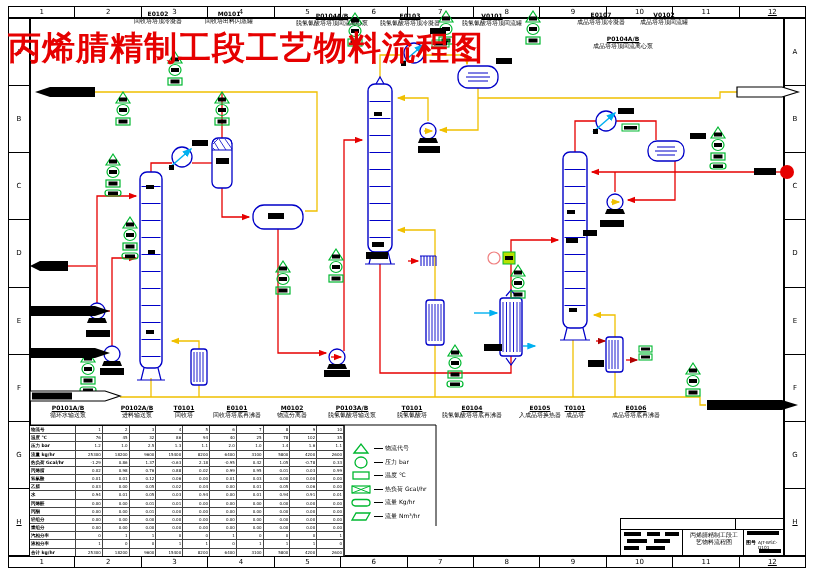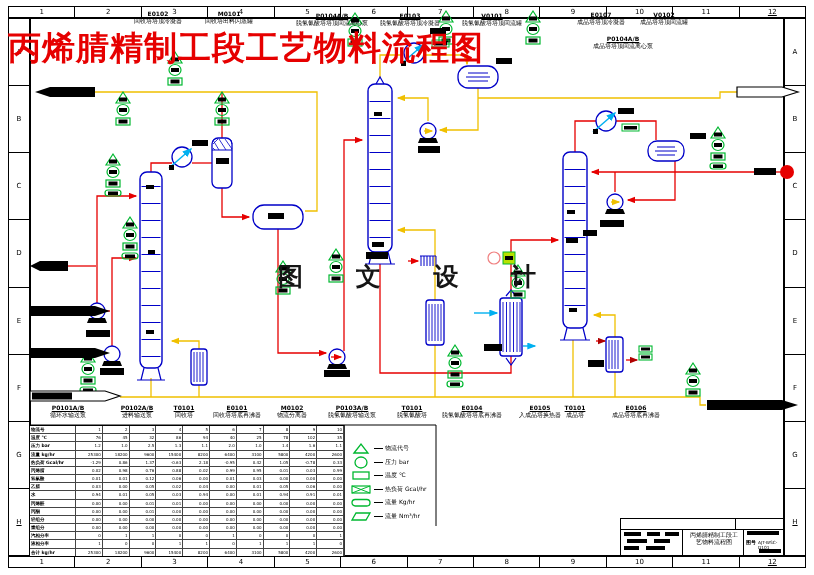--- a/index.html
+++ b/index.html
@@ -638,14 +638,13 @@
       <rect x="624" y="126" width="13" height="3.5" fill="#000"></rect>
     </g>
 
     <g stroke="#000" stroke-width="1">
       <line x1="30" y1="425" x2="436" y2="425"></line>
       <line x1="436" y1="425" x2="436" y2="526"></line>
     </g>
   </svg>
 
   <div class="main-title">丙烯腈精制工段工艺物料流程图</div>
-  <div class="watermark">图 文 设 计</div>
 </div>
 
 </body></html>

